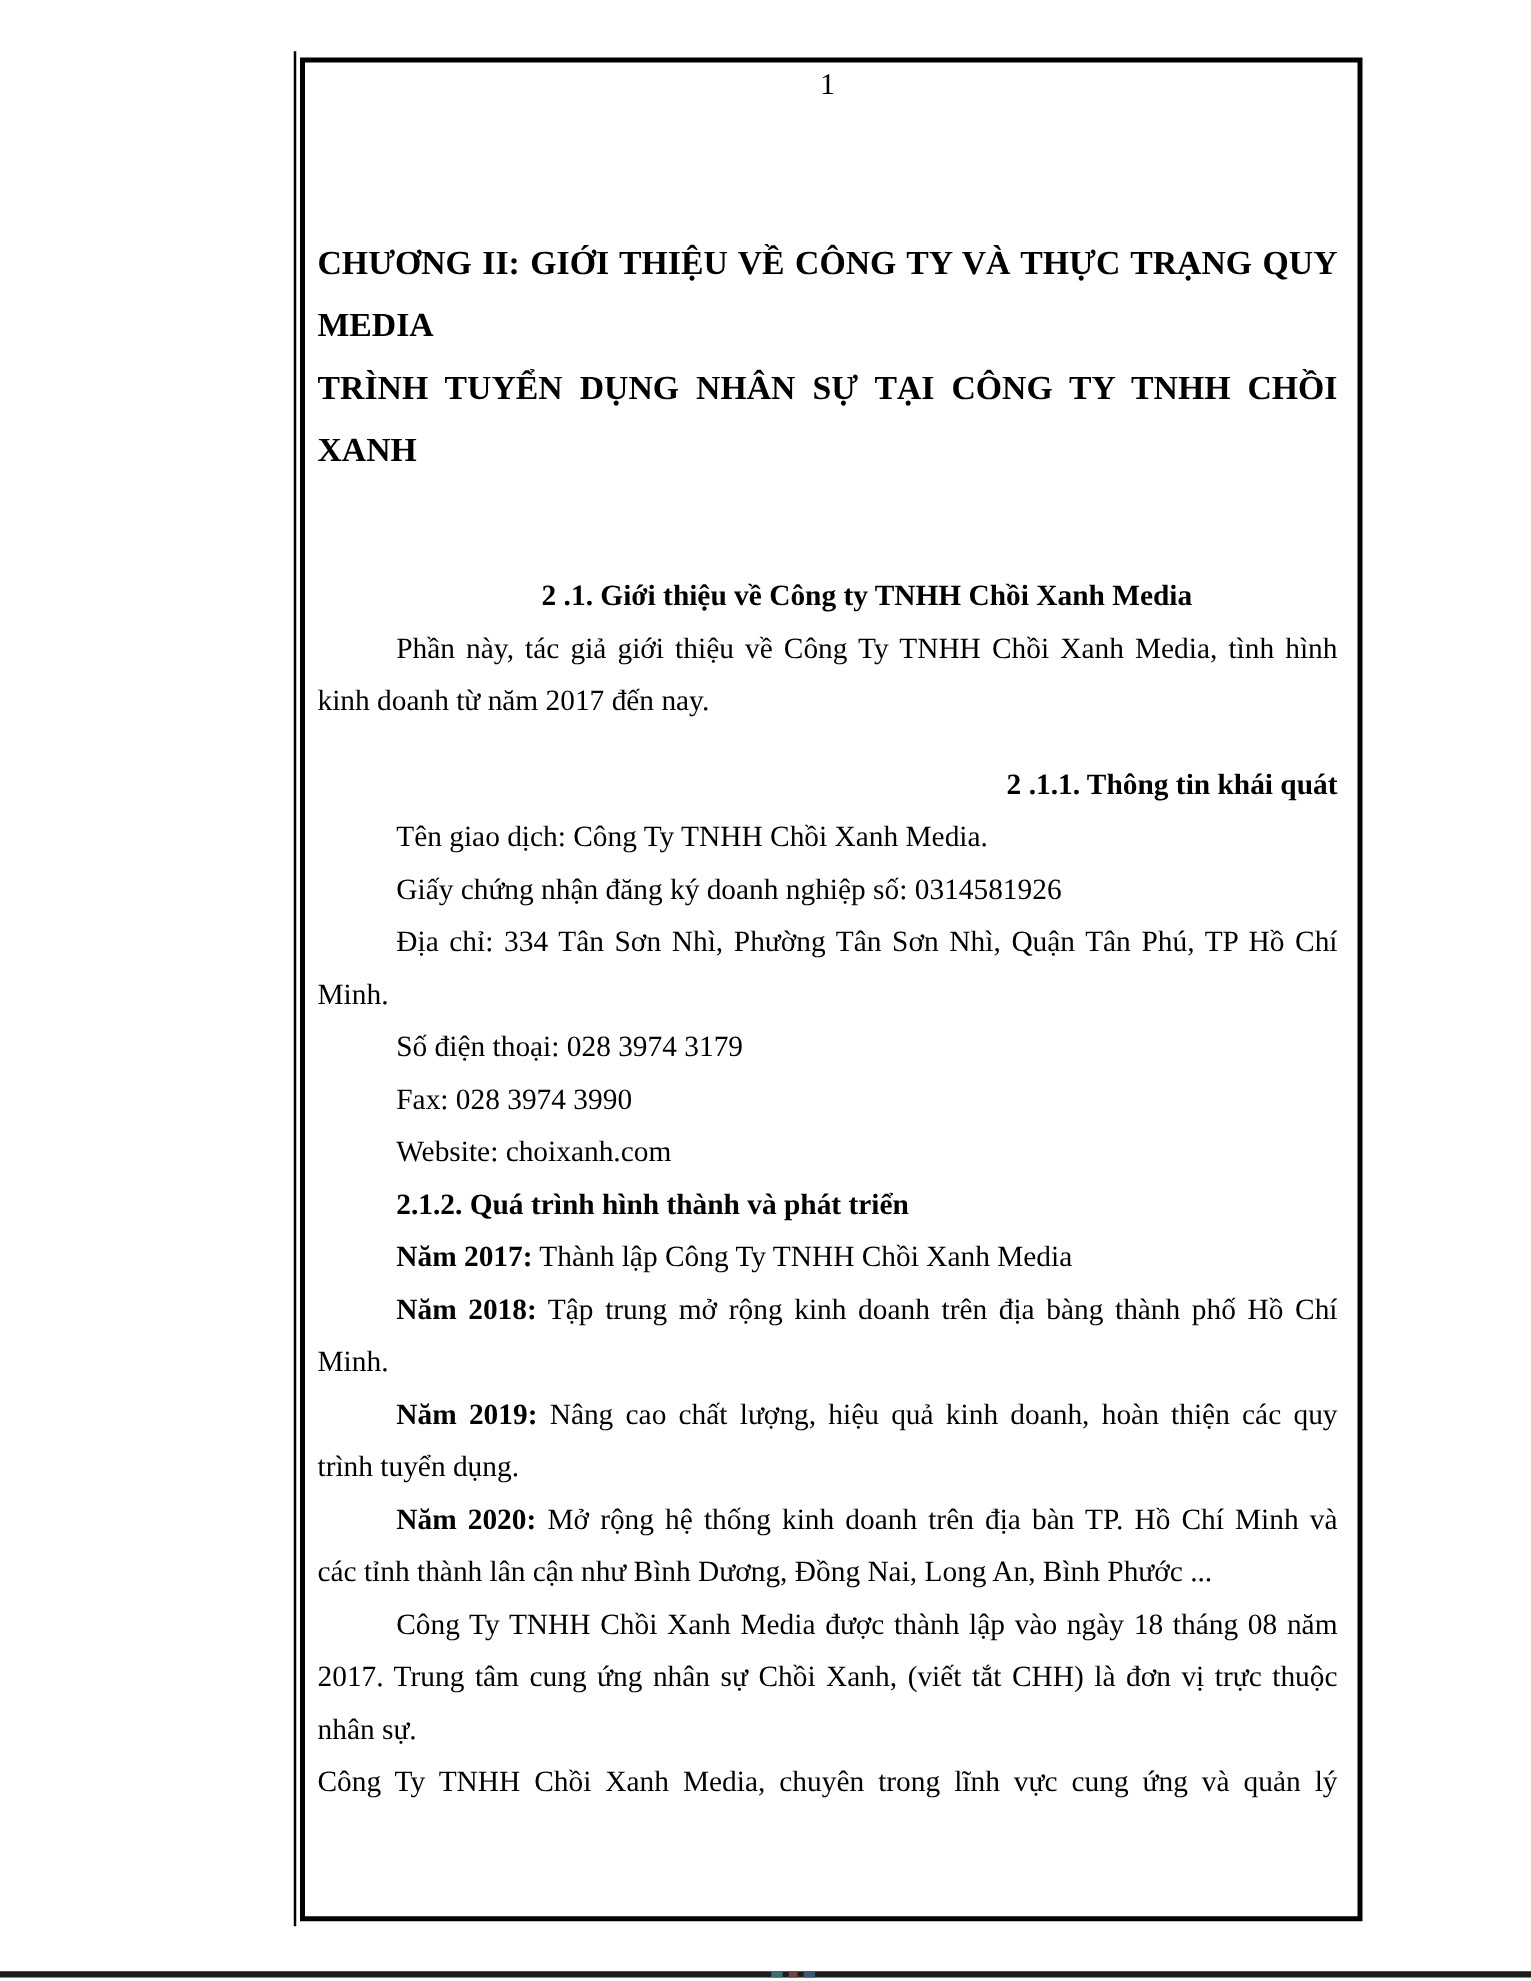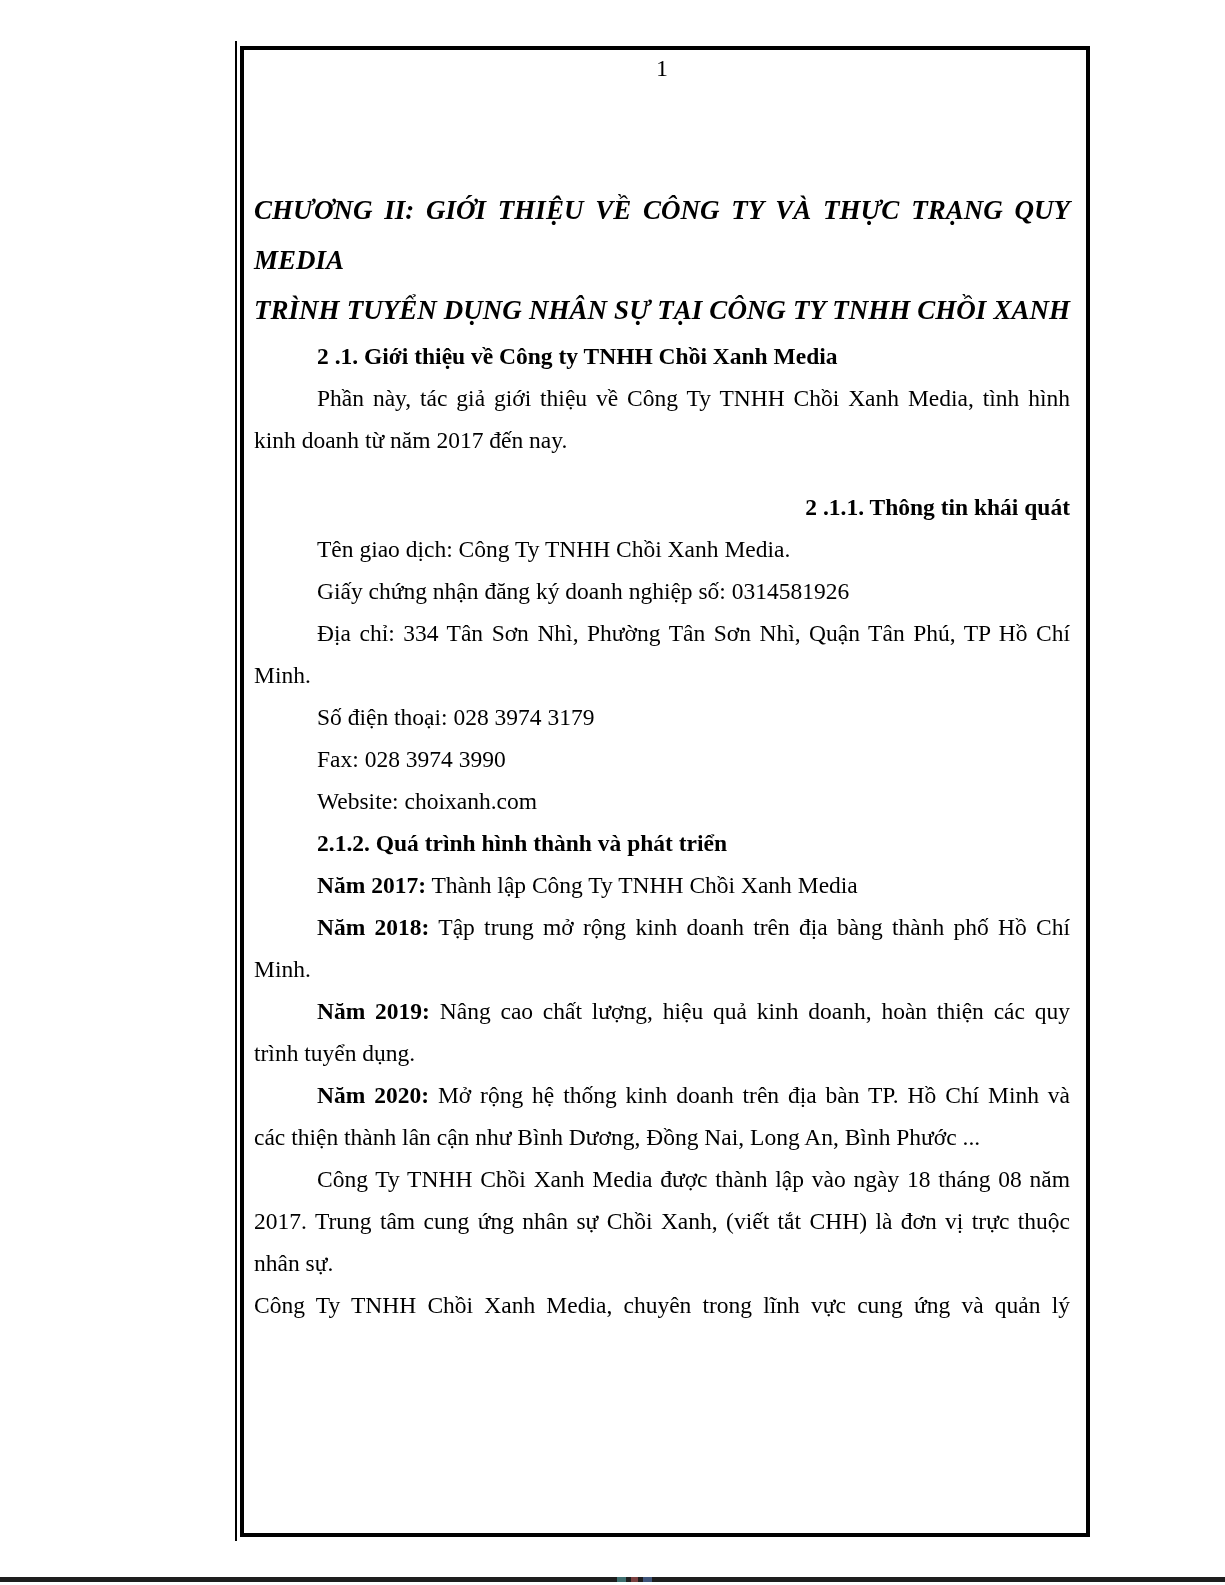--- a/index.html
+++ b/index.html
@@ -38,21 +38,20 @@
     top: 47px;
     width: 816px;
   }
   .page-num {
     line-height: 42px;
     font-size: 24px;
     text-align: center;
   }
   .title-block {
     margin-top: 96px;
-    font-style: italic;
   }
   .tline {
     font-size: 27px;
     font-weight: bold;
     line-height: 50px;
     white-space: nowrap;
   }
   .tline.stretch {
     white-space: normal;
     text-align: justify;
@@ -98,39 +97,39 @@
 <div class="page-frame" style="border-color: rgb(0, 0, 0);"></div>
 
 <div class="page-content">
   <div class="page-num">1</div>
   <div class="title-block">
       <div class="tline stretch">CHƯƠNG II: GIỚI THIỆU VỀ CÔNG TY VÀ THỰC TRẠNG QUY</div>
       <div class="tline">MEDIA</div>
       <div class="tline stretch">TRÌNH TUYỂN DỤNG NHÂN SỰ TẠI CÔNG TY TNHH CHỒI XANH</div>
     </div>
   <div class="body-block">
-      <div class="line heading indent" style="">2 .1. Giới thiệu về Công ty TNHH Chồi Xanh Media</div>
+      <div class="line heading indent" style="margin-top: 71px; text-align: center;">2 .1. Giới thiệu về Công ty TNHH Chồi Xanh Media</div>
       <div class="line indent stretch">Phần này, tác giả giới thiệu về Công Ty TNHH Chồi Xanh Media, tình hình</div>
       <div class="line">kinh doanh từ năm 2017 đến nay.</div>
       <div class="line heading indent" style="margin-top: 25px; text-align: right;">2 .1.1. Thông tin khái quát</div>
       <div class="line indent">Tên giao dịch: Công Ty TNHH Chồi Xanh Media.</div>
       <div class="line indent">Giấy chứng nhận đăng ký doanh nghiệp số: 0314581926</div>
       <div class="line indent stretch">Địa chỉ: 334 Tân Sơn Nhì, Phường Tân Sơn Nhì, Quận Tân Phú, TP Hồ Chí</div>
       <div class="line">Minh.</div>
       <div class="line indent">Số điện thoại: 028 3974 3179</div>
       <div class="line indent">Fax: 028 3974 3990</div>
       <div class="line indent">Website: choixanh.com</div>
       <div class="line heading indent" style="">2.1.2. Quá trình hình thành và phát triển</div>
       <div class="line indent"><span class="b">Năm 2017:</span><span> Thành lập Công Ty TNHH Chồi Xanh Media</span></div>
       <div class="line indent stretch"><span class="b">Năm 2018:</span><span> Tập trung mở rộng kinh doanh trên địa bàng thành phố Hồ Chí</span></div>
       <div class="line">Minh.</div>
       <div class="line indent stretch"><span class="b">Năm 2019:</span><span> Nâng cao chất lượng, hiệu quả kinh doanh, hoàn thiện các quy</span></div>
       <div class="line">trình tuyển dụng.</div>
       <div class="line indent stretch"><span class="b">Năm 2020:</span><span> Mở rộng hệ thống kinh doanh trên địa bàn TP. Hồ Chí Minh và</span></div>
-      <div class="line">các thiện thành lân cận như Bình Dương, Đồng Nai, Long An, Bình Phước ...</div>
+      <div class="line">các tỉnh thành lân cận như Bình Dương, Đồng Nai, Long An, Bình Phước ...</div>
       <div class="line indent stretch">Công Ty TNHH Chồi Xanh Media được thành lập vào ngày 18 tháng 08 năm</div>
       <div class="line stretch">2017. Trung tâm cung ứng nhân sự Chồi Xanh, (viết tắt CHH) là đơn vị trực thuộc</div>
       <div class="line">nhân sự.</div>
       <div class="line stretch">Công Ty TNHH Chồi Xanh Media, chuyên trong lĩnh vực cung ứng và quản lý</div>
     </div>
 </div>
 
 <div class="bottom-bar" style="background: rgb(30, 30, 30);"></div>
 
 <div class="bottom-mark" style="left: 617px; width: 9px; background: rgb(63, 111, 111);"></div>

